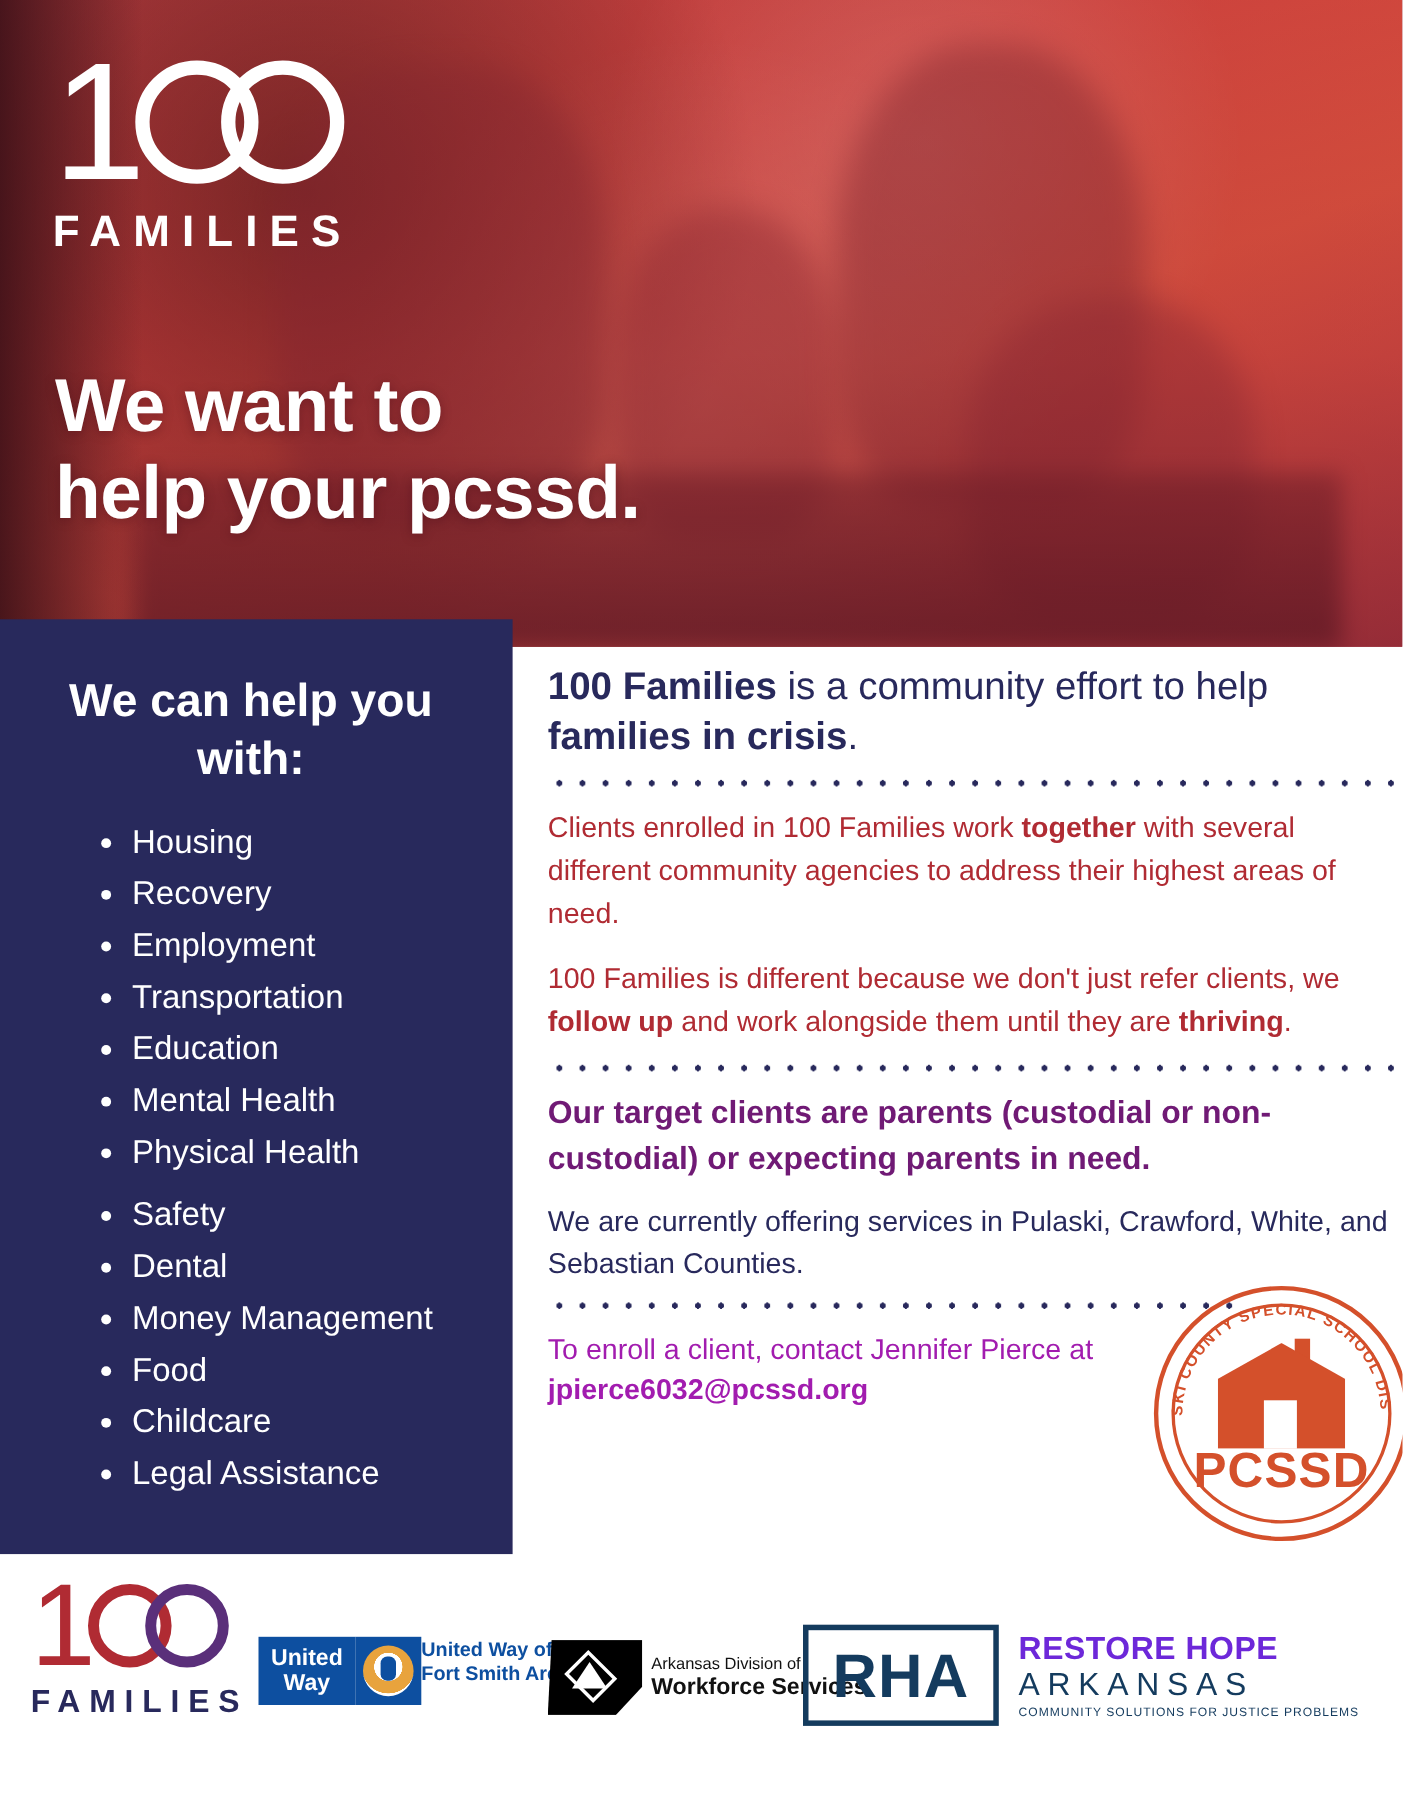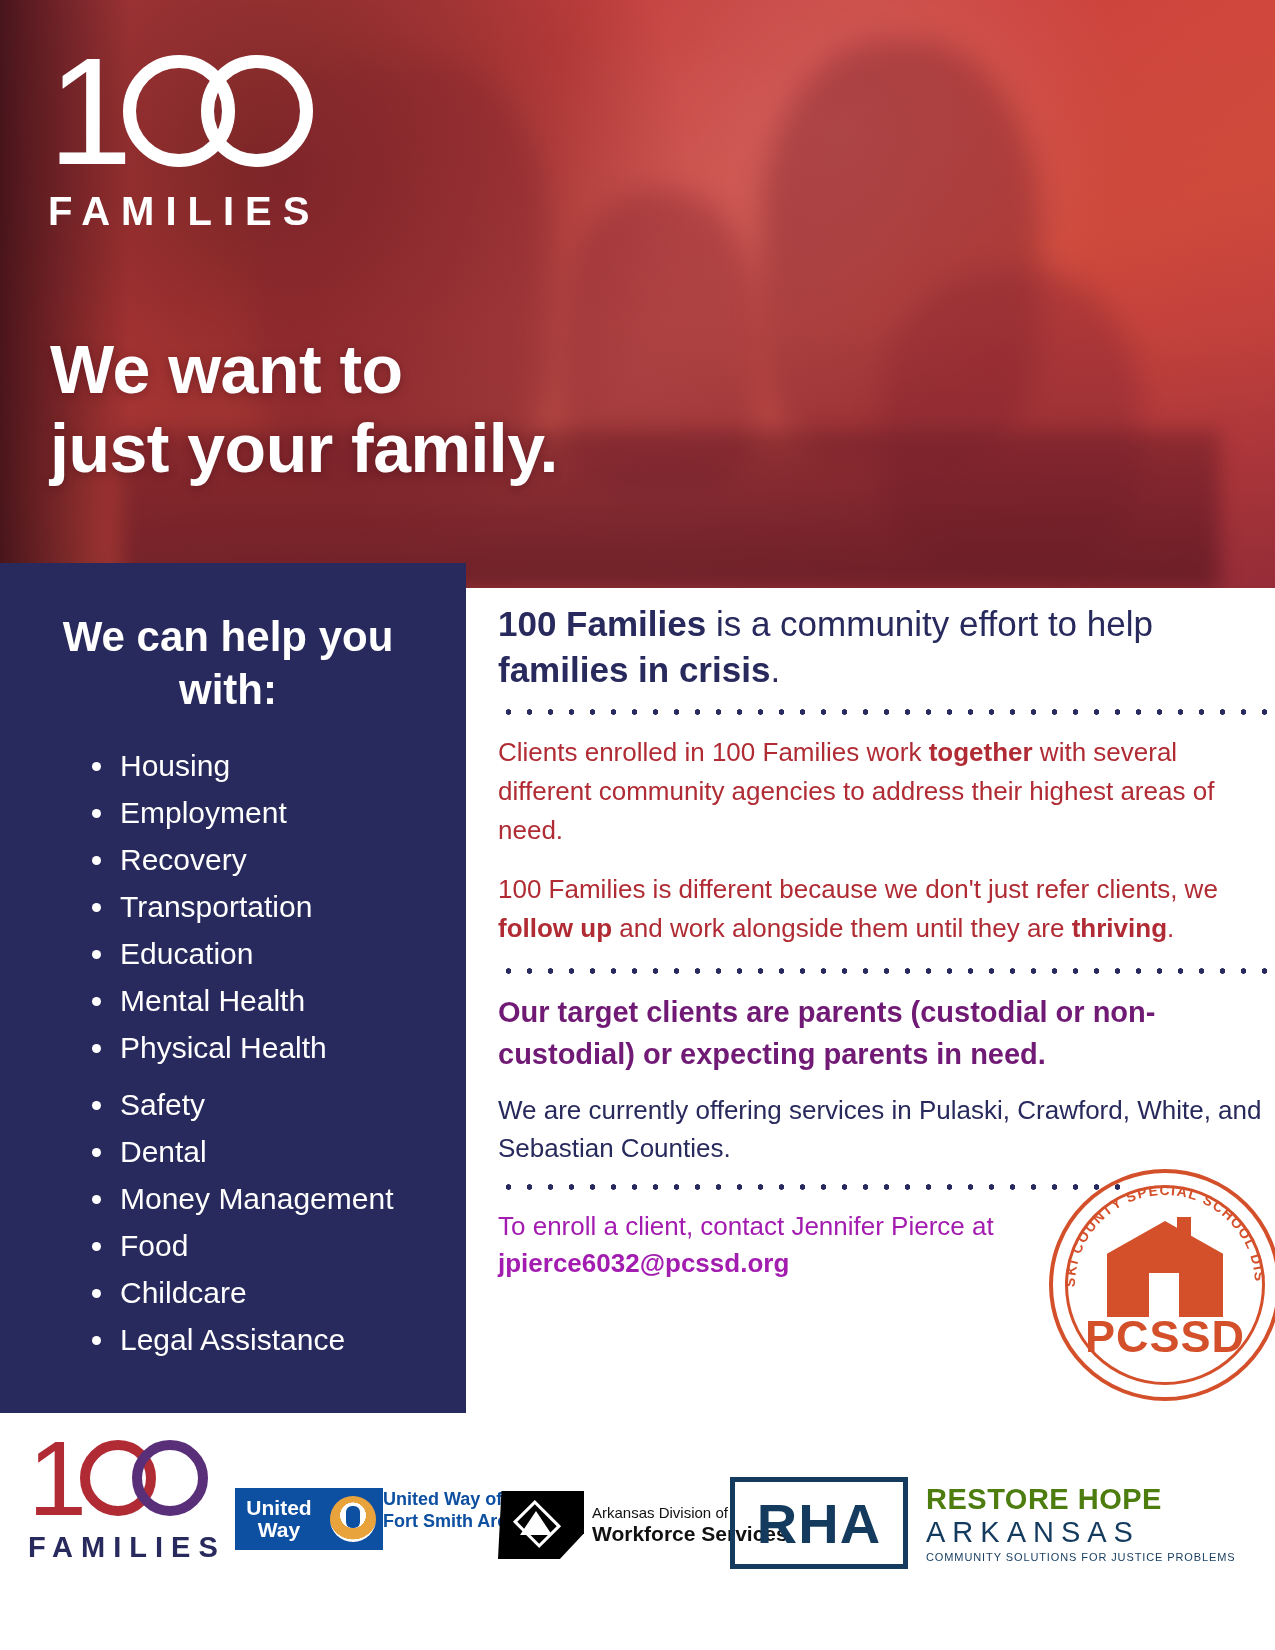--- a/index.html
+++ b/index.html
@@ -371,21 +371,21 @@
   .rha-mark:after {
     content: "";
     position: absolute;
     left: -16px; bottom: -16px;
     width: 62px; height: 62px;
     border: 5px solid #143b5e;
     background: #fff;
     z-index: -1;
   }
   .rha-text { margin-left: 18px; }
-  .rha-t1 { color: #4d7c0f; font-size: 29px; font-weight: 700; letter-spacing: .5px; }
+  .rha-t1 { color: #6d28d9; font-size: 29px; font-weight: 700; letter-spacing: .5px; }
   .rha-t2 { color: #143b5e; font-size: 29px; font-weight: 400; letter-spacing: 7px; }
   .rha-t3 { color: #143b5e; font-size: 11px; letter-spacing: .9px; margin-top: 2px; }
 </style>
 </head>
 <body>
 
 <div class="page">
 
   <div class="hero">
     <div class="hero-photo">
@@ -402,33 +402,33 @@
       <div class="logo-row">
         <span class="logo-one">1</span>
         <span class="ring"></span>
         <span class="ring second"></span>
       </div>
       <div class="logo-word">FAMILIES</div>
     </div>
 
     <div class="hero-head">
       <div>We want to</div>
-      <div>just your family.</div>
+      <div>help your pcssd.</div>
     </div>
   </div>
 
   <div class="body-wrap">
 
     <div class="left-col">
       <div class="left-title">We can help you with:</div>
 
       <ul class="svc-list">
         <li>Housing</li>
+        <li>Recovery</li>
         <li>Employment</li>
-        <li>Recovery</li>
         <li>Transportation</li>
         <li>Education</li>
         <li>Mental Health</li>
         <li>Physical Health</li>
       </ul>
 
       <div class="svc-gap"></div>
 
       <ul class="svc-list">
         <li>Safety</li>

